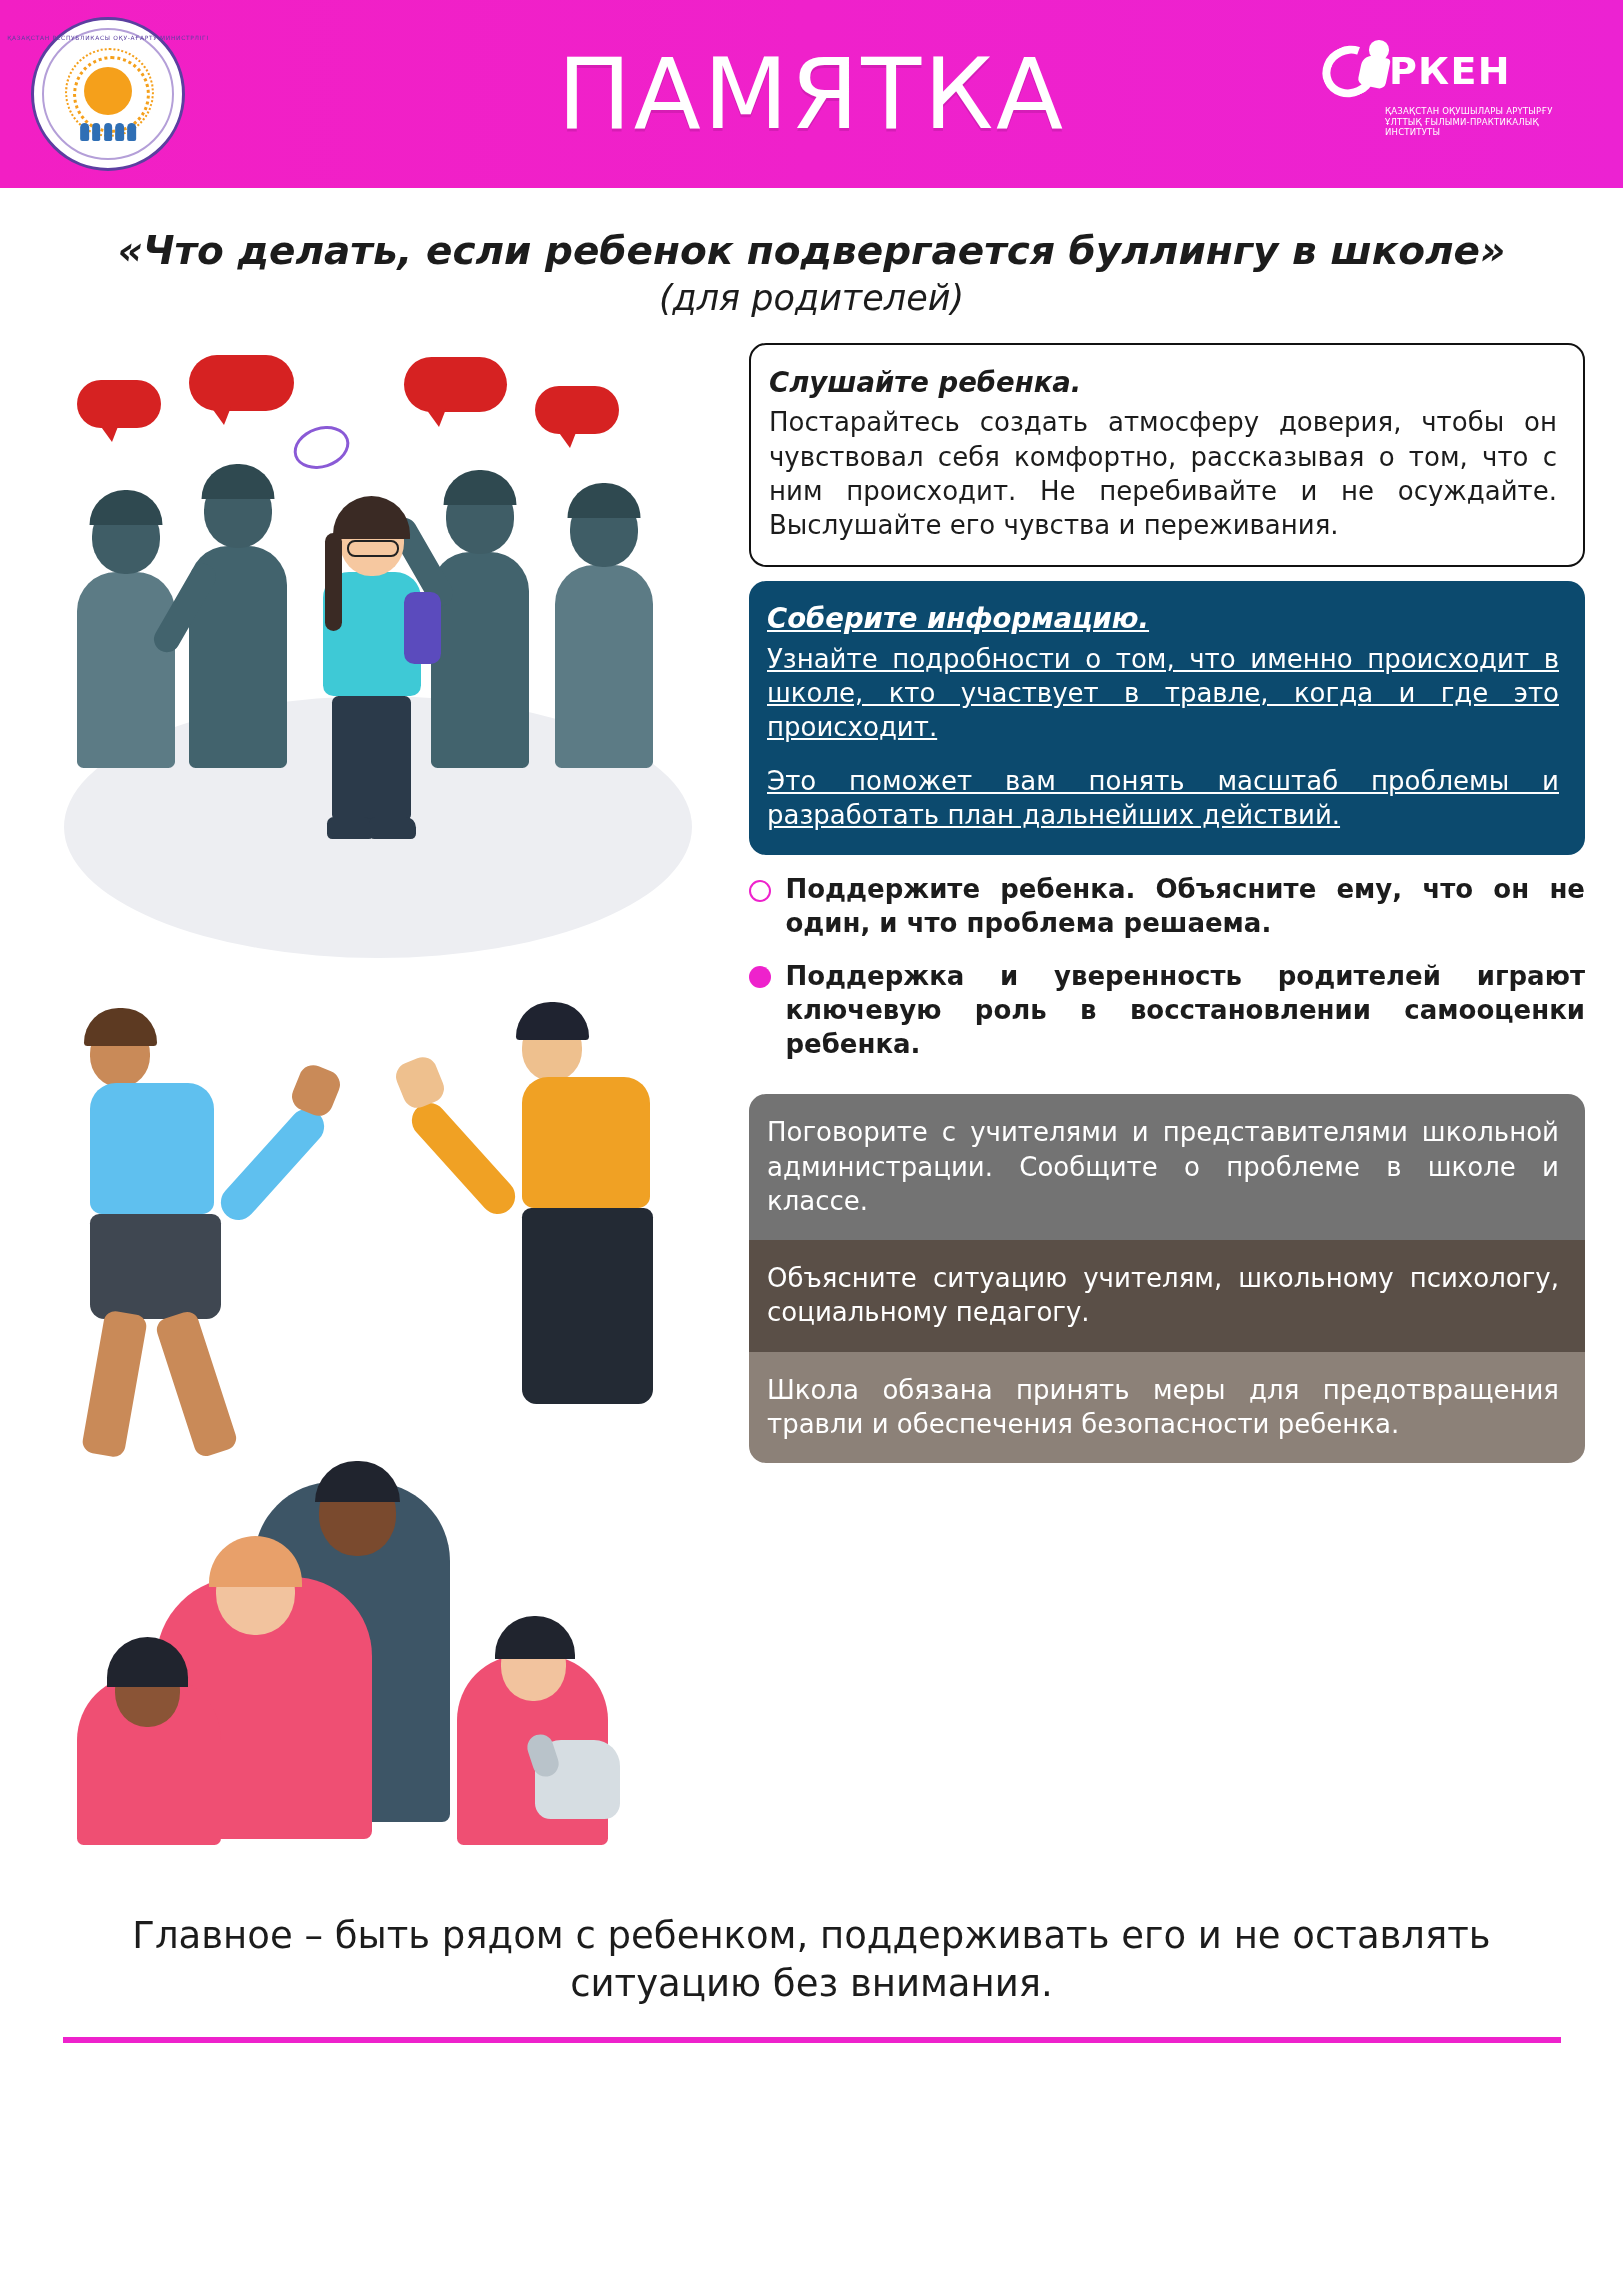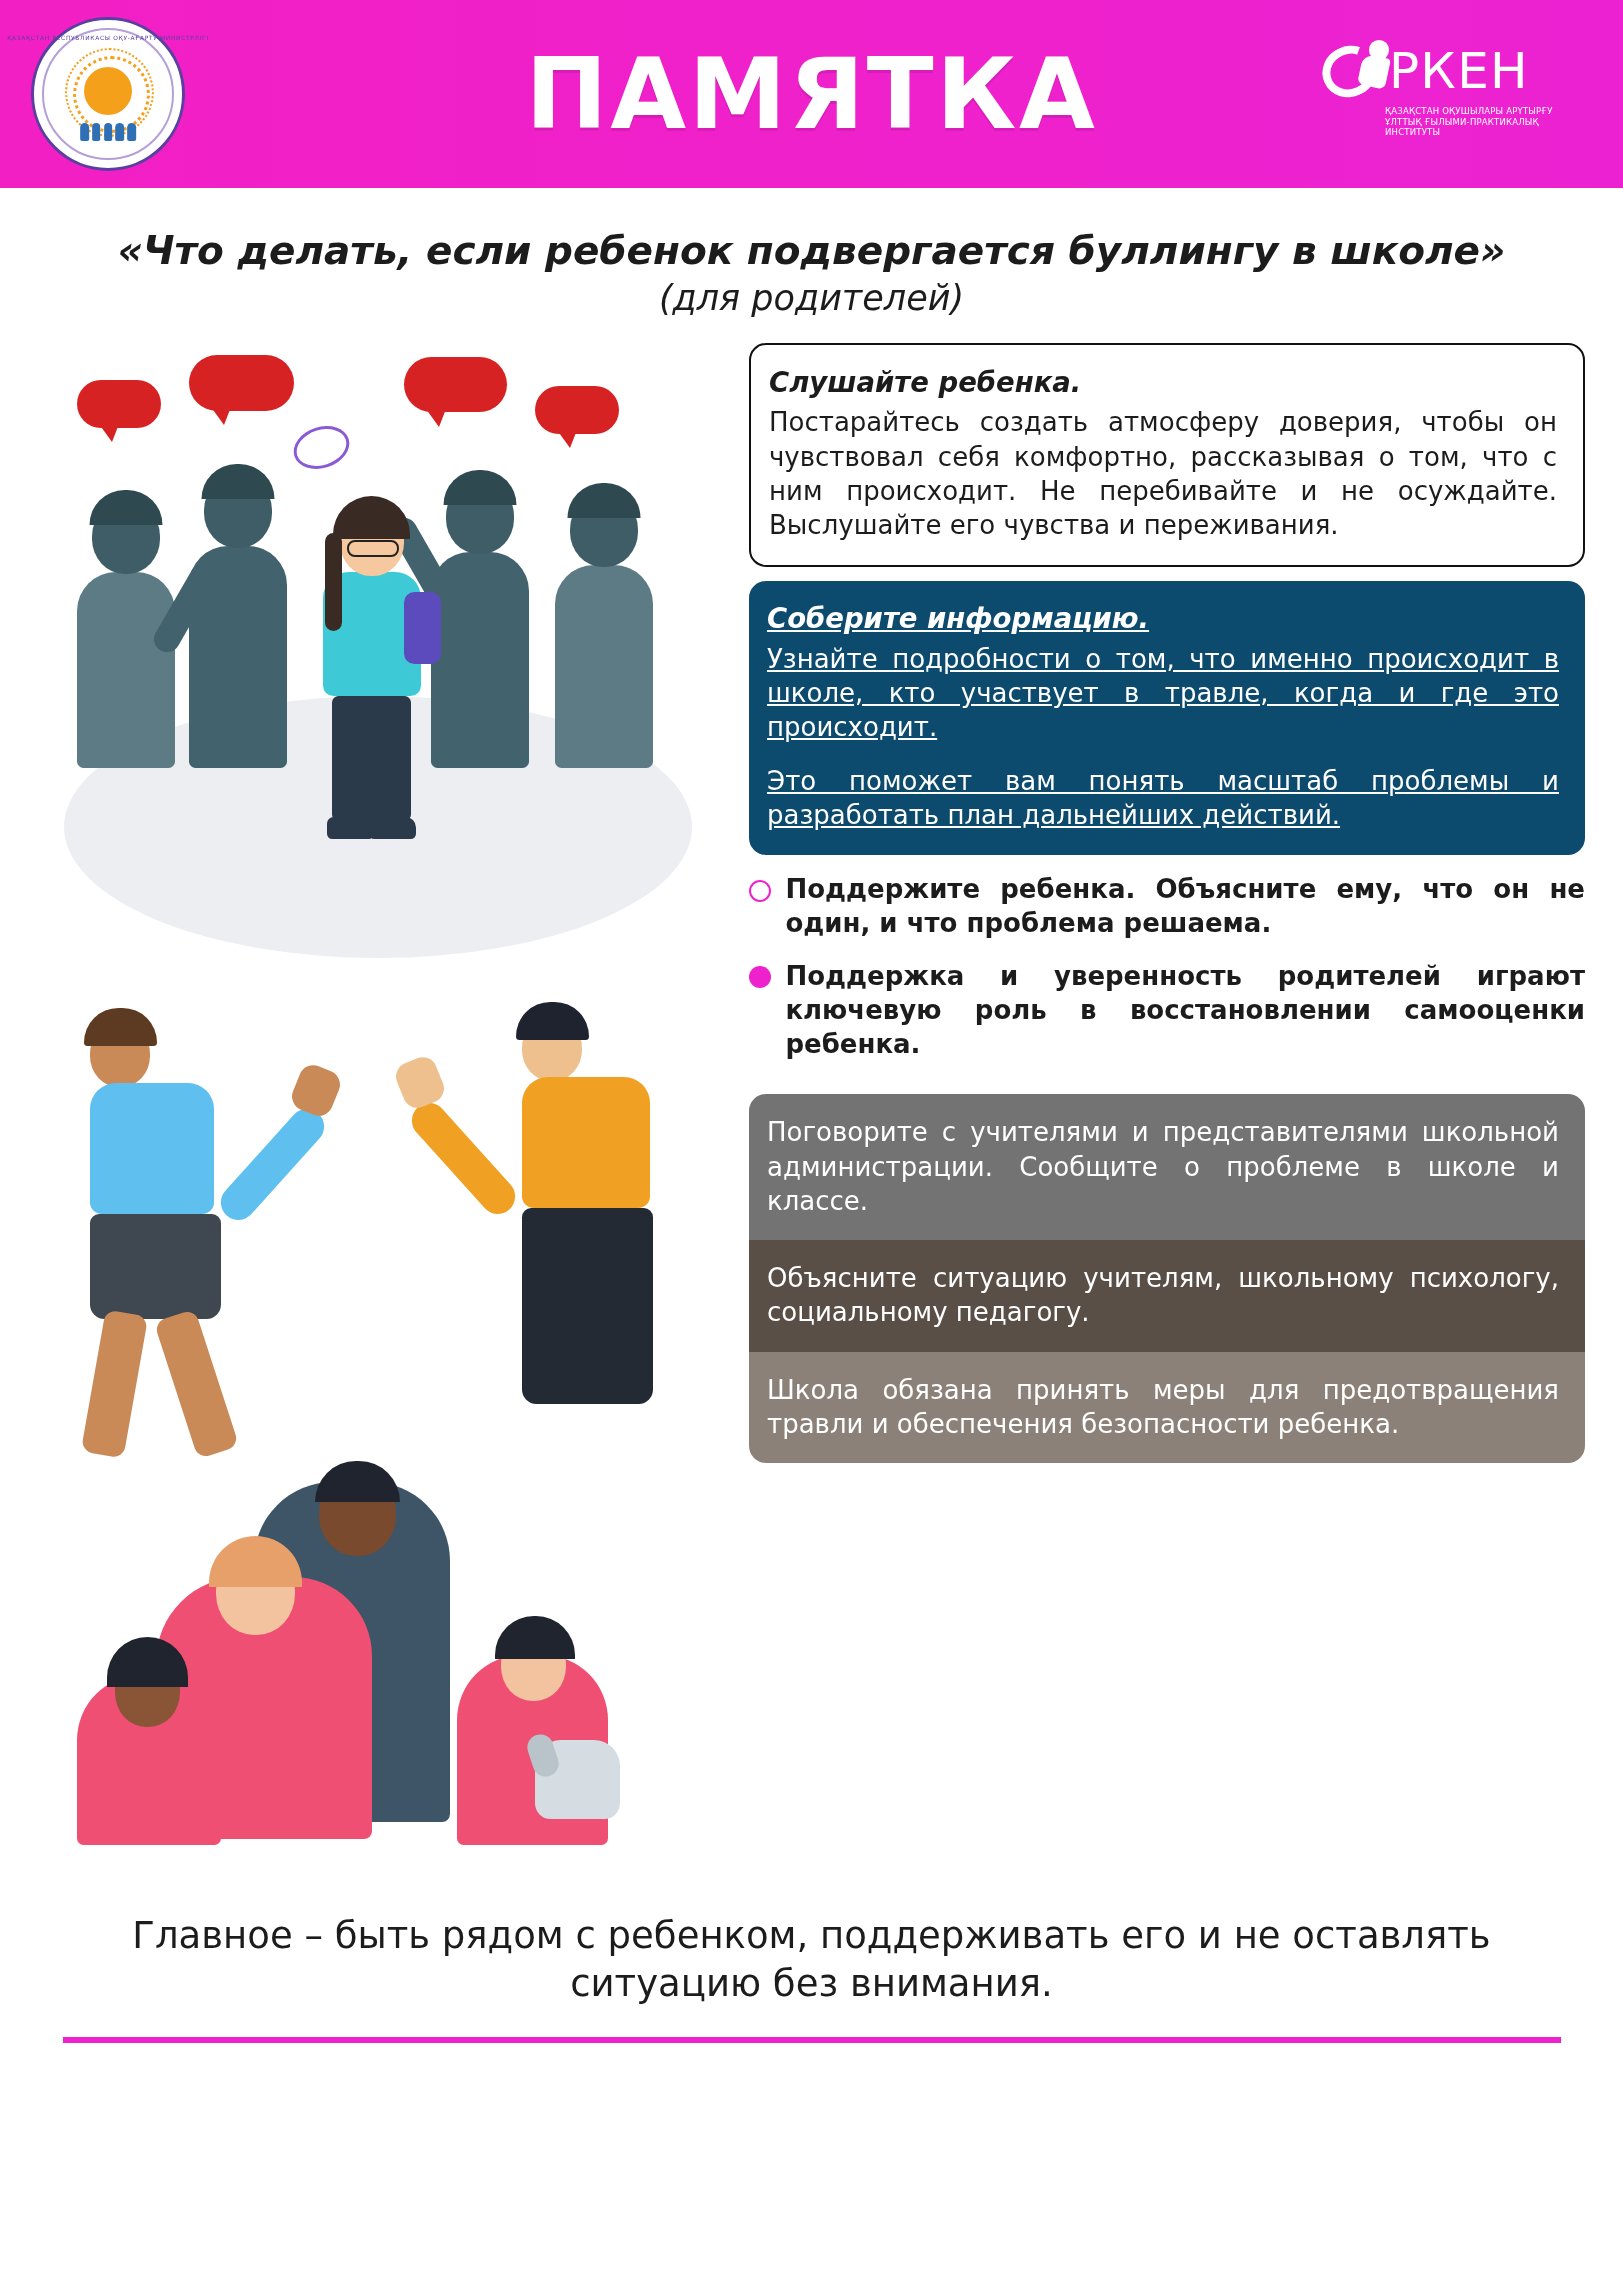--- a/index.html
+++ b/index.html
@@ -22,21 +22,21 @@
     width: 1623px;
     height: 188px;
     background: #ee22cc;
     background: linear-gradient(90deg, #f21fc4 0%, #ef21cb 50%, #ec22d2 100%);
     display: flex;
     align-items: center;
     justify-content: center;
   }
   .header-title {
     font-family: "DejaVu Sans", sans-serif;
-    font-weight: bold;
+    font-weight: normal;
     font-size: 98px;
     letter-spacing: 2.6px;
     color: #ffffff;
     text-shadow: 0 2.6px 0 rgba(0,0,0,0.10);
   }
   .emblem {
     position: absolute;
     left: 31px;
     top: 17px;
     width: 154px;
@@ -163,22 +163,22 @@
     position: absolute;
     right: -2.6px;
     top: 17px;
     width: 27.5px;
     height: 31px;
     background: #ffffff;
     border-radius: 11.8px 3.9px 6.5px 6.5px;
     transform: rotate(12deg);
   }
   .brand-name {
-    font-size: 50px;
-    font-weight: normal;
+    font-size: 38px;
+    font-weight: bold;
     letter-spacing: 1.3px;
     line-height: 1;
   }
   .brand-sub {
     margin-top: 3.9px;
     margin-left: 63px;
     font-size: 8.5px;
     line-height: 1.25;
     letter-spacing: 0.2px;
     max-width: 196px;

